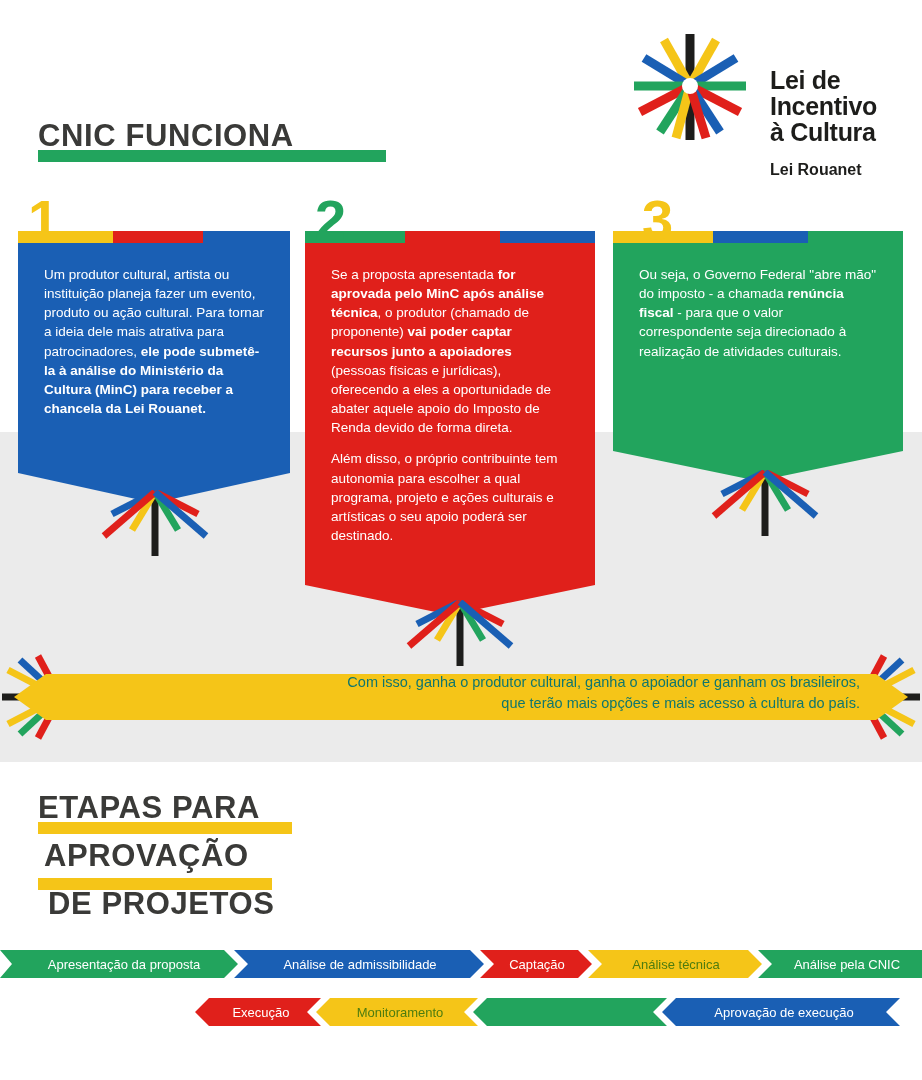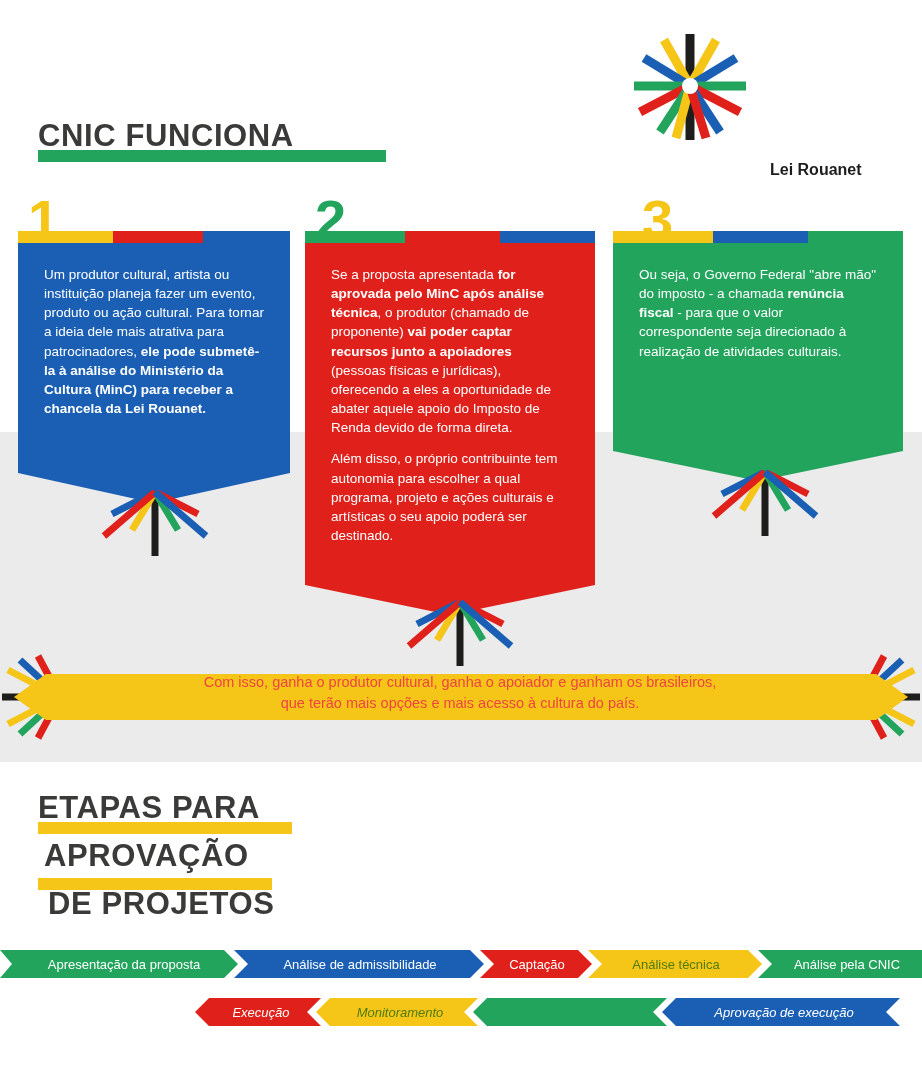--- a/index.html
+++ b/index.html
@@ -88,24 +88,24 @@
   .card2 { left: 305px; top: 243px; width: 290px; }
   .card3 { left: 613px; top: 243px; width: 290px; }
 
   .burst-small { position: absolute; }
 
   
   .banner-text {
     position: absolute;
     left: 60px; top: 672px;
     width: 800px;
-    text-align: center;
+    text-align: right;
     font-size: 14.5px;
     line-height: 1.45;
-    color: #ef4444;
+    color: #0f766e;
     z-index: 4;
   }
 
   
   .etapas {
     position: absolute;
     font-size: 31px;
     font-weight: bold;
     letter-spacing: 0.6px;
     color: #3a3a38;
@@ -147,20 +147,25 @@
       <line x1="70" y1="58" x2="20" y2="84" stroke="#e0201b"></line>
       <line x1="70" y1="58" x2="120" y2="84" stroke="#e0201b"></line>
       <line x1="70" y1="58" x2="40" y2="104" stroke="#22a45d"></line>
       <line x1="70" y1="58" x2="100" y2="104" stroke="#1a5fb4"></line>
       <line x1="70" y1="58" x2="70" y2="112" stroke="#1d1d1b"></line>
       <line x1="70" y1="58" x2="56" y2="110" stroke="#f5c518"></line>
       <line x1="70" y1="58" x2="86" y2="110" stroke="#e0201b"></line>
     </g>
     <circle cx="70" cy="58" r="8" fill="#ffffff"></circle>
   </svg>
+  <div class="logo-text">
+    <div>Lei de</div>
+    <div>Incentivo</div>
+    <div>à Cultura</div>
+  </div>
   <div class="logo-sub">Lei Rouanet</div>
 </div>
 
 <div class="title-como-underline"></div>
 <div class="title-como">CNIC FUNCIONA</div>
 
 <div class="num" style="left:28px; top:192px;">1</div>
 <svg class="ribbon" style="left:18px; top:231px; width:272px;" viewBox="0 0 272 16" preserveAspectRatio="none">
   <rect x="0" y="0" width="95" height="16" fill="#f5c518"></rect>
   <rect x="95" y="0" width="90" height="16" fill="#e0201b"></rect>
@@ -287,21 +292,21 @@
       <span>Captação</span>
     </div>
   <div class="chev dark" style="left:602px; top:0; width:148px;">
       <span>Análise técnica</span>
     </div>
   <div class="chev" style="left:772px; top:0; width:150px;">
       <span>Análise pela CNIC</span>
     </div>
 </div>
 
-<div class="flow" style="top:998px; height:28px;font-style:italic;">
+<div class="flow" style="top:998px; height:28px;">
   <svg style="position:absolute; left:0; top:0; width:922px; height:28px;" viewBox="0 0 922 28" preserveAspectRatio="none">
     <polygon points="209,0 321,0 307,14 321,28 209,28 195,14" fill="#e0201b"></polygon>
     <polygon points="330,0 478,0 464,14 478,28 330,28 316,14" fill="#f5c518"></polygon>
     <polygon points="487,0 667,0 653,14 667,28 487,28 473,14" fill="#22a45d"></polygon>
     <polygon points="676,0 900,0 886,14 900,28 676,28 662,14" fill="#1a5fb4"></polygon>
   </svg>
   <div class="chev" style="left:209px; top:0; width:104px;">
       <span>Execução</span>
     </div>
   <div class="chev dark" style="left:330px; top:0; width:140px;">

